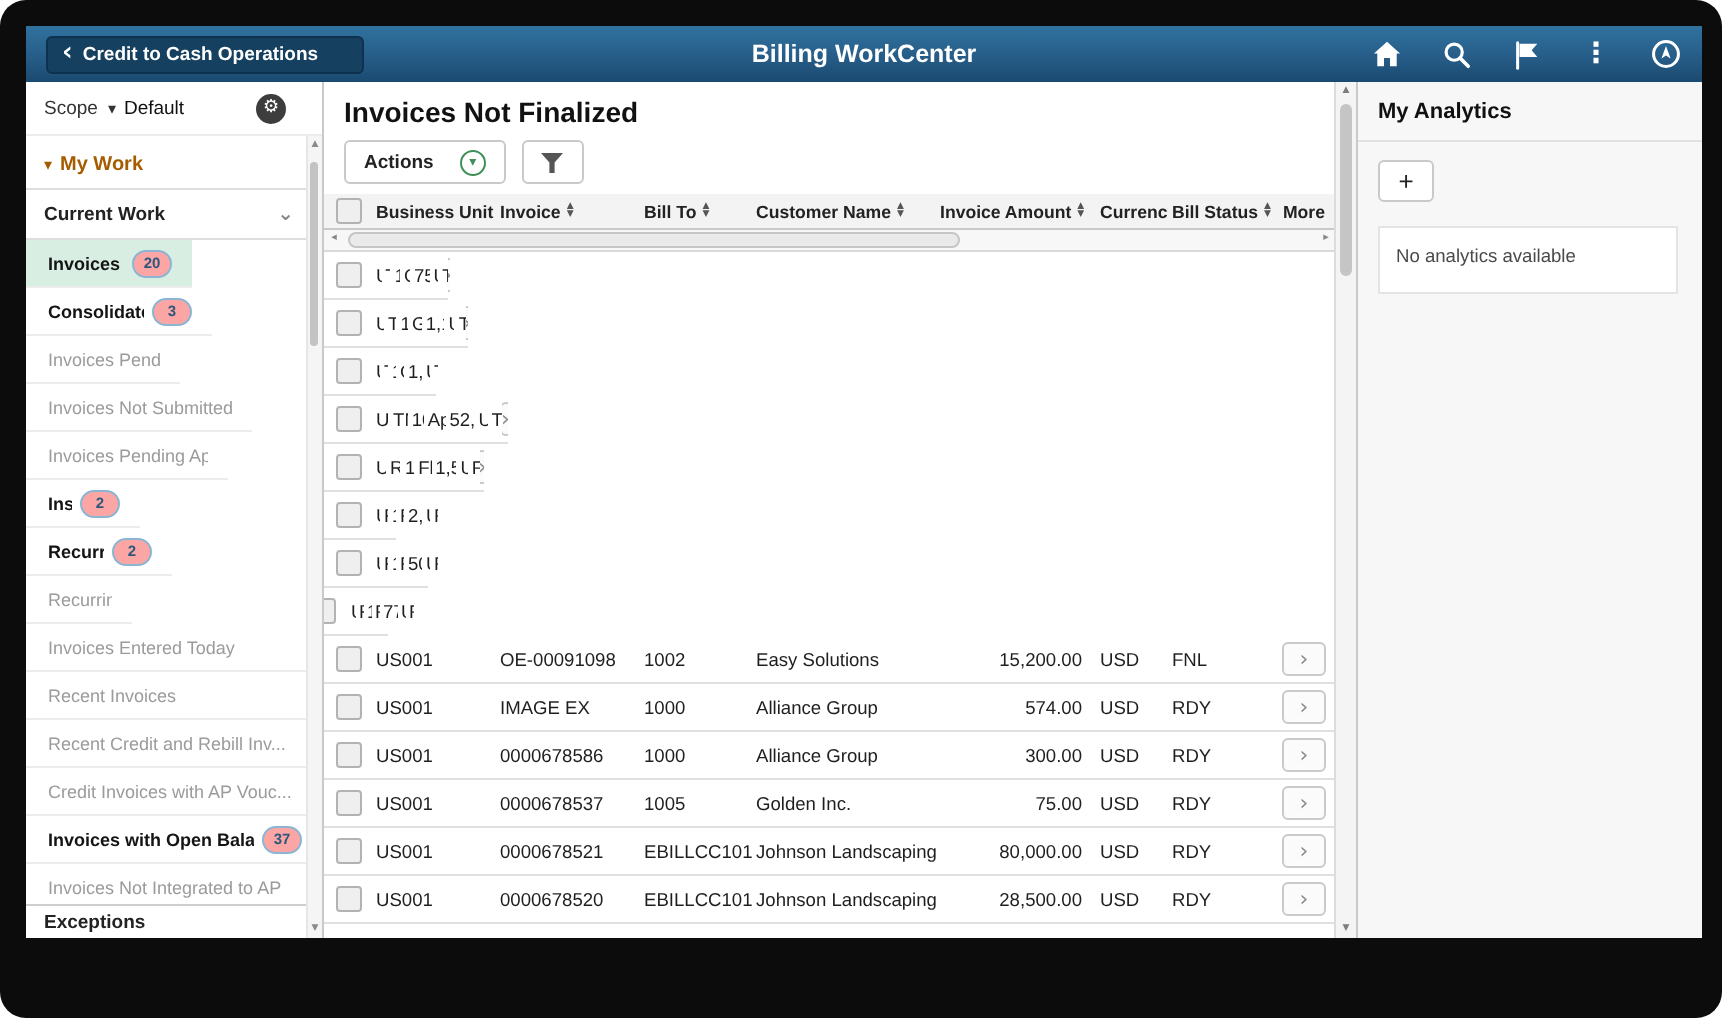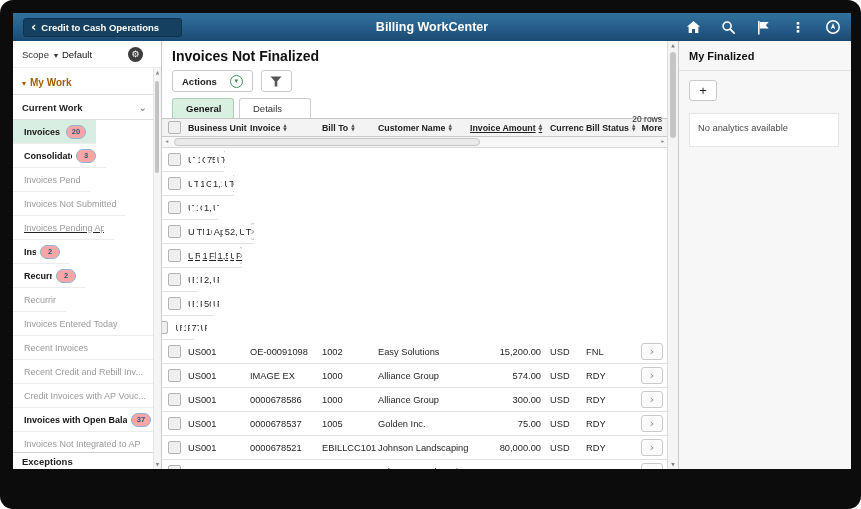--- a/index.html
+++ b/index.html
@@ -72,21 +72,21 @@
   .tabs{display:flex;align-items:flex-end;padding:0 0 0 10px;border-bottom:1px solid #c6c6c6;height:21px;}
   .tab{height:20px;box-sizing:border-box;padding:0 13px;line-height:19px;border:1px solid #ccc;border-bottom:none;
        border-radius:3px 3px 0 0;margin-right:5px;font-size:9.5px;background:#fff;color:#333;cursor:pointer;}
   .tab.active{background:#d9efdf;border-color:#aecdb6;font-weight:bold;color:#161616;}
 
   .grid-header{display:flex;align-items:center;height:17px;background:#f3f3f3;border-bottom:1px solid #c9c9c9;}
   .hcells{display:flex;flex:1;align-items:center;height:100%;}
   .hcell{display:flex;align-items:center;gap:3px;font-size:8.8px;font-weight:bold;color:#222;box-sizing:border-box;
          padding:0 2px;white-space:nowrap;overflow:hidden;cursor:pointer;}
   .hc-0{width:62px;}.hc-1{width:72px;}.hc-2{width:56px;}.hc-3{width:92px;}
-  .hc-4{width:80px;justify-content:flex-start;text-decoration:underline;}.hc-5{width:36px;}.hc-6{width:52px;}
+  .hc-4{width:80px;justify-content:flex-start;}.hc-5{width:36px;}.hc-6{width:52px;}
   .hc-7{width:32px;justify-content:center;cursor:default;}
   .sort-icon{display:flex;flex-direction:column;align-items:center;font-size:4.5px;line-height:4px;color:#555;
              font-family:"DejaVu Sans",sans-serif;}
   .sort-icon::before{content:"▲";}
   .sort-icon::after{content:"▼";}
 
   .col-check{width:24px;flex:none;display:flex;justify-content:center;align-items:center;}
   .cbx{width:11px;height:11px;border:1px solid #b3b3b3;background:#efefef;border-radius:2px;cursor:pointer;}
 
   .hscroll{height:10px;flex:0 0 10px;background:#f7f7f7;border-bottom:1px solid #d9d9d9;position:relative;}
@@ -274,30 +274,20 @@
           <button class="btn-actions">
             <span>Actions</span>
             <span class="actions-caret"></span>
           </button>
           <button class="btn-filter">
             <svg width="12" height="11" viewBox="0 0 12 11">
                 <path d="M0.5 0.5 H11.5 L7.3 5.2 V10.5 H4.7 V5.2 Z" fill="#555"></path>
               </svg>
           </button>
         </div>
-        <div class="tabs">
-
-            <div class="tab hc-0 active">
-              <span>General</span>
-            </div>
-
-            <div class="tab hc-1">
-              <span>Details</span>
-            </div>
-          </div>
 
         <div class="grid-header">
           <div class="col-check">
             <span class="cbx"></span>
           </div>
           <div class="hcells">
 
               <div class="hcell hc-0">
                 <span>Business Unit</span>
 
@@ -575,20 +565,20 @@
           </div>
 
         <div class="vscroll">
           <span class="vs-up"></span>
           <span class="vs-thumb"></span>
           <span class="vs-down"></span>
         </div>
       </div>
 
       <div class="rightpanel">
-        <div class="rp-title">My Finalized</div>
+        <div class="rp-title">My Analytics</div>
         <button class="rp-add">+</button>
         <div class="rp-empty">No analytics available</div>
       </div>
 
     </div>
   </div>
 </div>
 
 </body></html>

